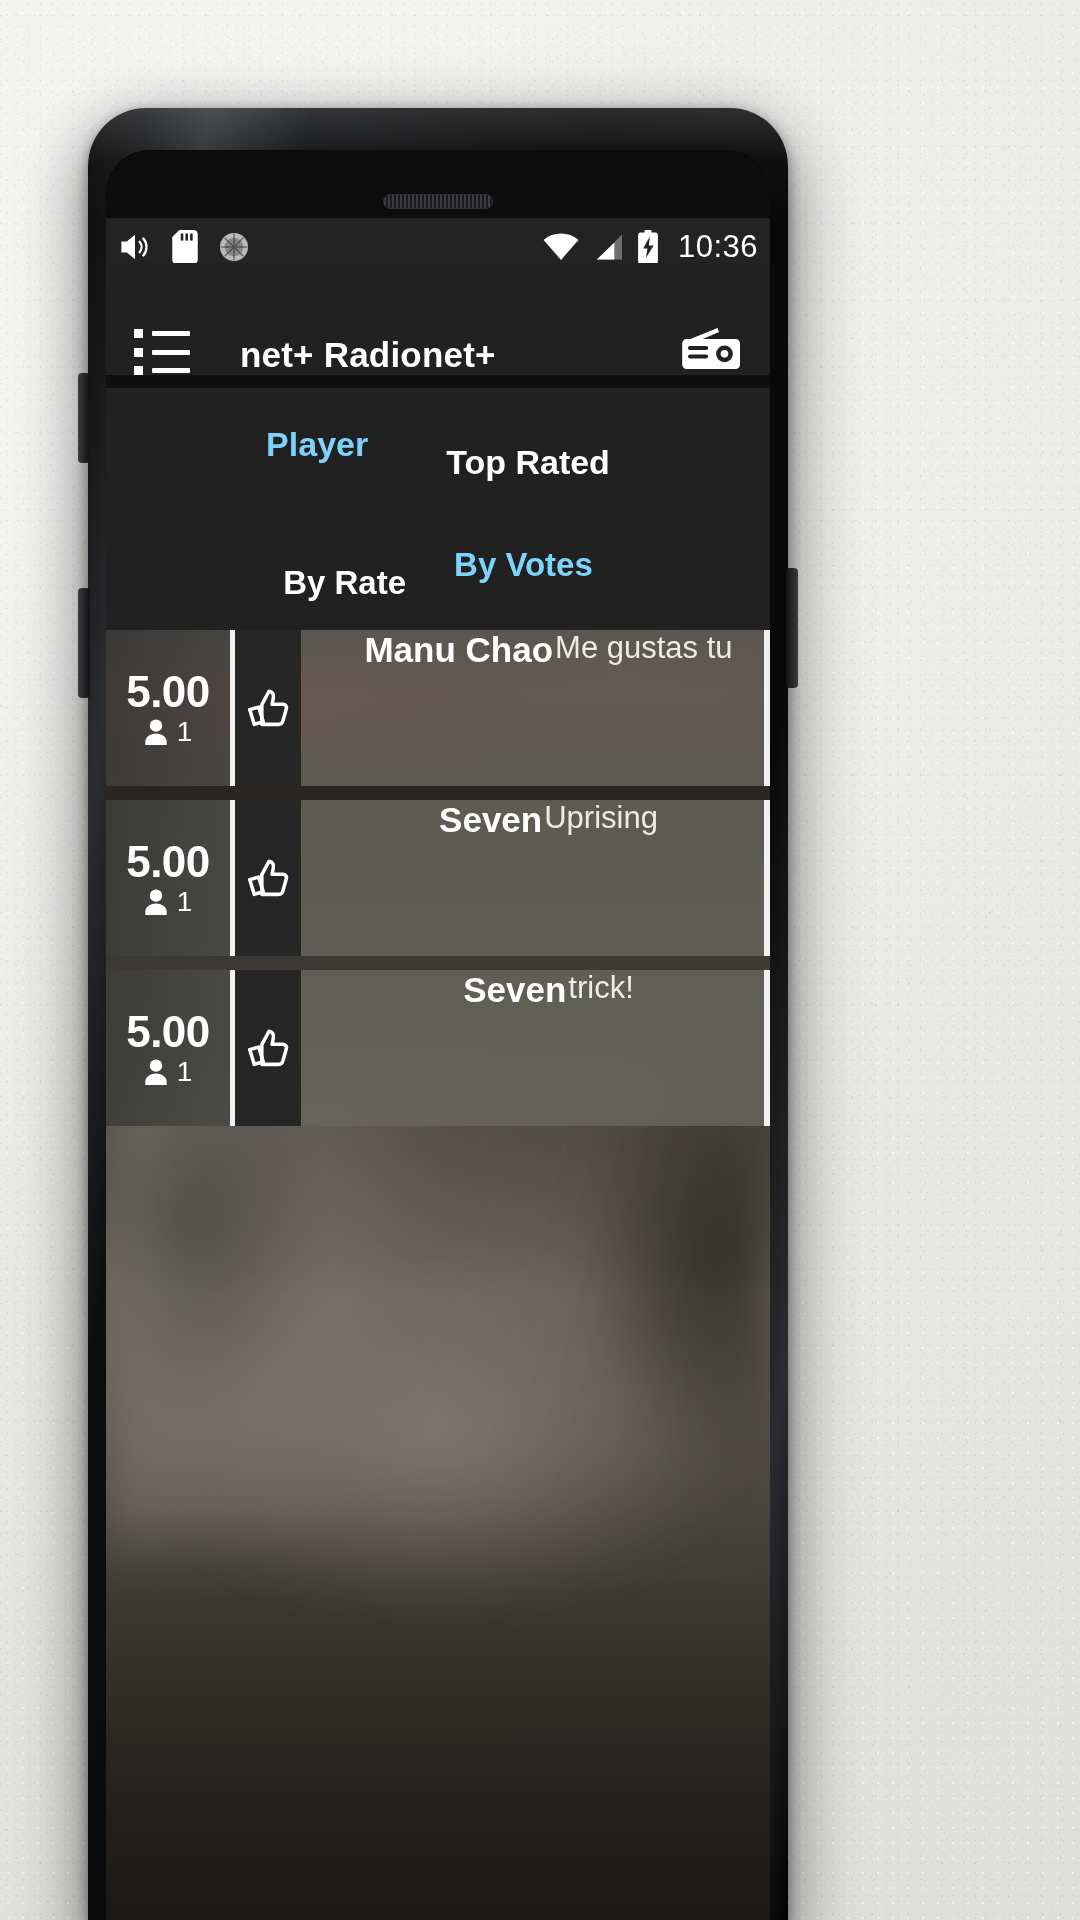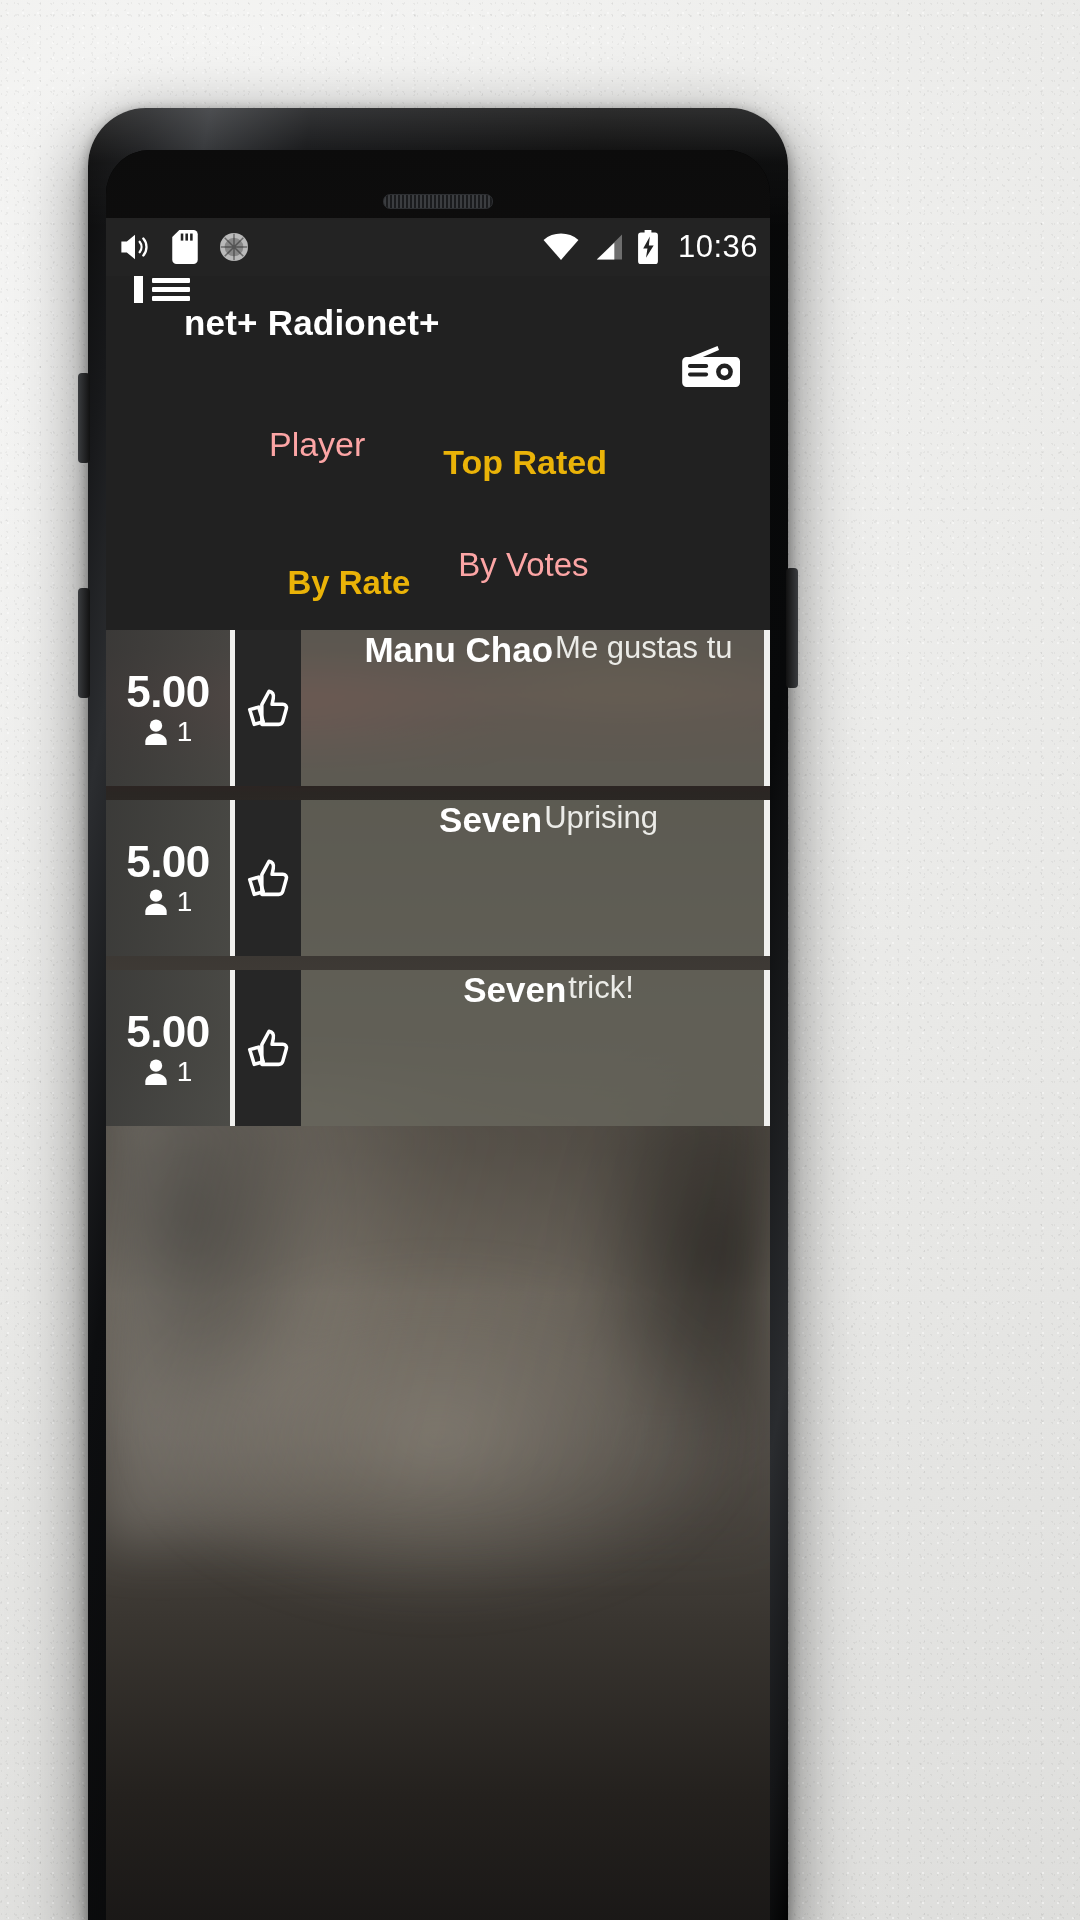--- a/index.html
+++ b/index.html
@@ -104,23 +104,23 @@
     padding:0 12px;box-sizing:border-box;
     z-index:4;
   }
   #status-left{display:flex;align-items:center;gap:20px;}
   #status-right{margin-left:auto;display:flex;align-items:center;gap:13px;}
   .sicon{display:block;}
   #clock{color:#fff;font-size:31px;font-weight:400;letter-spacing:.5px;margin-left:6px;}
 
   
   #appbar{
-    position:absolute;left:0;top:126px;width:100%;height:112px;
-    background:#212121;display:flex;align-items:flex-start;
-    padding:0 28px;box-sizing:border-box;z-index:4;flex-direction:column;
+    position:absolute;left:0;top:113px;width:100%;height:112px;
+    background:#212121;display:flex;align-items:flex-end;
+    padding:0 28px;box-sizing:border-box;z-index:4;
   }
   #menu-btn{width:56px;height:46px;display:flex;flex-direction:column;justify-content:space-between;cursor:pointer;}
   .menu-row{display:flex;align-items:center;gap:9px;}
   .menu-dot{width:9px;height:9px;background:#fff;}
   .menu-line{height:5px;background:#fff;border-radius:1px;}
   .menu-row:nth-child(1) .menu-line{width:40px;}
   .menu-row:nth-child(2) .menu-line{width:40px;}
   .menu-row:nth-child(3) .menu-line{width:40px;}
   #app-title{
     color:#fff;font-size:35px;font-weight:700;margin-left:50px;letter-spacing:.2px;
@@ -131,22 +131,22 @@
   #tabs-primary{
     position:absolute;left:0;top:238px;width:100%;height:112px;
     background:#212121;display:flex;align-items:center;justify-content:center;
     gap:78px;z-index:4;
   }
   #tabs-secondary{
     position:absolute;left:0;top:350px;width:100%;height:130px;
     background:#212121;display:flex;align-items:center;justify-content:center;
     gap:48px;z-index:4;
   }
-  .tab{color:#fca5a5;font-size:34px;font-weight:400;cursor:pointer;white-space:nowrap;}
-  .tab.active{color:#eab308;font-weight:700;margin-top:36px;}
+  .tab{color:#7dd3fc;font-size:34px;font-weight:700;cursor:pointer;white-space:nowrap;}
+  .tab.active{color:#ffffff;font-weight:700;margin-top:36px;}
   #tabs-secondary .tab{font-size:33px;}
   #tabs-secondary .tab.active{font-weight:700;}
 
   
   #list{
     position:absolute;left:0;top:480px;width:100%;z-index:3;
     display:flex;flex-direction:column;
   }
   .row{
     display:flex;align-items:stretch;

